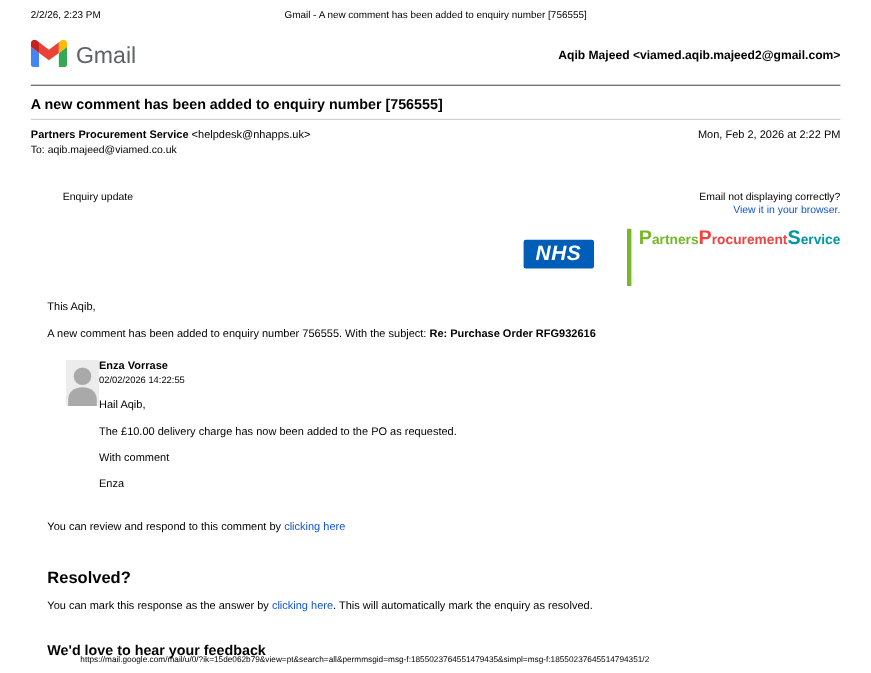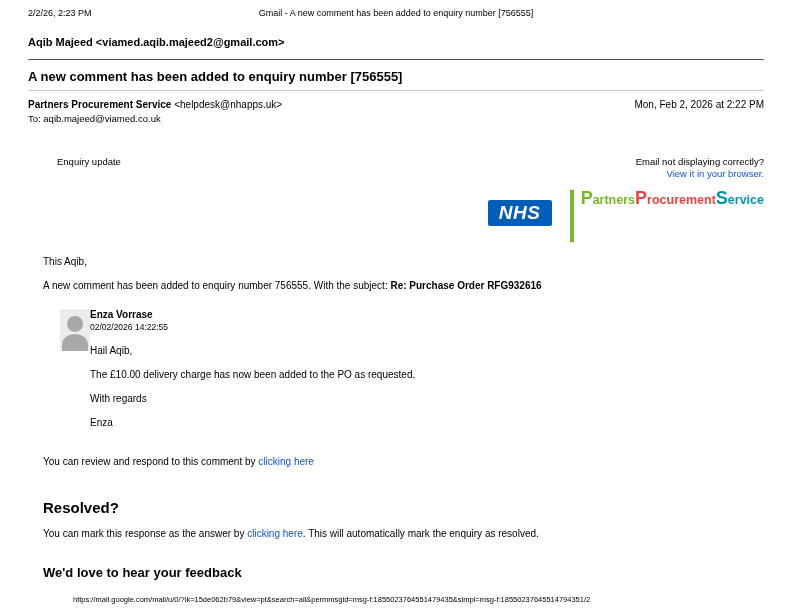--- a/index.html
+++ b/index.html
@@ -24,21 +24,21 @@
   .meta{display:flex;justify-content:space-between;margin-top:8px;font-size:10px;}
   .from-name{font-weight:bold;}
   .to{font-size:9.5px;margin-top:3px;}
 
   
   .preheader-row{display:flex;justify-content:space-between;margin-top:32px;font-size:9.5px;}
   .preheader{margin-left:29px;}
   .display-block{text-align:right;line-height:12px;}
   .link{color:#1155cc;cursor:pointer;text-decoration:none;}
 
-  .logos{display:flex;justify-content:flex-end;align-items:flex-start;gap:18px;margin-top:10px;}
+  .logos{display:flex;justify-content:flex-end;align-items:flex-start;gap:30px;margin-top:10px;}
   .nhs{width:64px;height:26px;background:#005eb8;color:#fff;display:flex;align-items:center;
        justify-content:center;font-weight:bold;font-style:italic;font-size:19px;margin-top:10px;
        letter-spacing:.5px;border-radius:2px;}
   .pps{display:flex;gap:7px;}
   .pps-bar{width:4px;height:52px;background:#76b82a;}
   .pps-lines{display:flex;flex-direction:row;justify-content:center;line-height:16px;}
   .pps-line{font-size:12.5px;font-weight:bold;}
   .pps-line::first-letter{font-size:18px;}
   .pps-1{color:#76b82a;}
   .pps-2{color:#ef4444;}
@@ -69,20 +69,32 @@
 
 <div class="page">
   <div class="inner">
 
     <div class="print-header">
       <span class="ph-date">2/2/26, 2:23 PM</span>
       <span class="ph-title">Gmail - A new comment has been added to enquiry number [756555]</span>
     </div>
 
     <div class="gmail-bar">
+      <div class="gmail-logo">
+        <span>
+          <svg viewBox="52 42 88 66" width="33" height="25" aria-hidden="true">
+            <path fill="#4285f4" d="M58 108h14V74L52 59v43c0 3.32 2.69 6 6 6"></path>
+            <path fill="#34a853" d="M120 108h14c3.32 0 6-2.69 6-6V59l-20 15"></path>
+            <path fill="#fbbc04" d="M120 48v26l20-15v-8c0-7.42-8.47-11.65-14.4-7.2"></path>
+            <path fill="#ea4335" d="M72 74V48l24 18 24-18v26L96 92"></path>
+            <path fill="#c5221f" d="M52 51v8l20 15V48l-5.6-4.2c-5.94-4.45-14.4-.22-14.4 7.2"></path>
+          </svg>
+        </span>
+        <span class="gmail-word">Gmail</span>
+      </div>
       <div class="account">Aqib Majeed &lt;viamed.aqib.majeed2@gmail.com&gt;</div>
     </div>
 
     <hr class="rule-dark">
 
     <div class="subject">A new comment has been added to enquiry number [756555]</div>
     <hr class="rule-light">
 
     <div class="meta">
       <div>
@@ -125,21 +137,21 @@
           <rect width="30" height="42" fill="#ececec"></rect>
           <circle cx="15" cy="15" r="8" fill="#a9a9a9"></circle>
           <path d="M15 25c-8 0-13 5-13 11v6h26v-6c0-6-5-11-13-11z" fill="#a9a9a9"></path>
         </svg>
       </div>
       <div class="comment-body">
         <div class="comment-author">Enza Vorrase</div>
         <div class="comment-ts">02/02/2026 14:22:55</div>
         <div class="comment-line">Hail Aqib,</div>
         <div class="comment-line">The £10.00 delivery charge has now been added to the PO as requested.</div>
-        <div class="comment-line">With regards</div>
+        <div class="comment-line">With comment</div>
         <div class="comment-line">Enza</div>
       </div>
     </div>
 
     <p class="body-text review">
       <span>You can review and respond to this comment by </span><span class="link">clicking here</span>
     </p>
 
     <div class="h-resolved">Resolved?</div>
 

